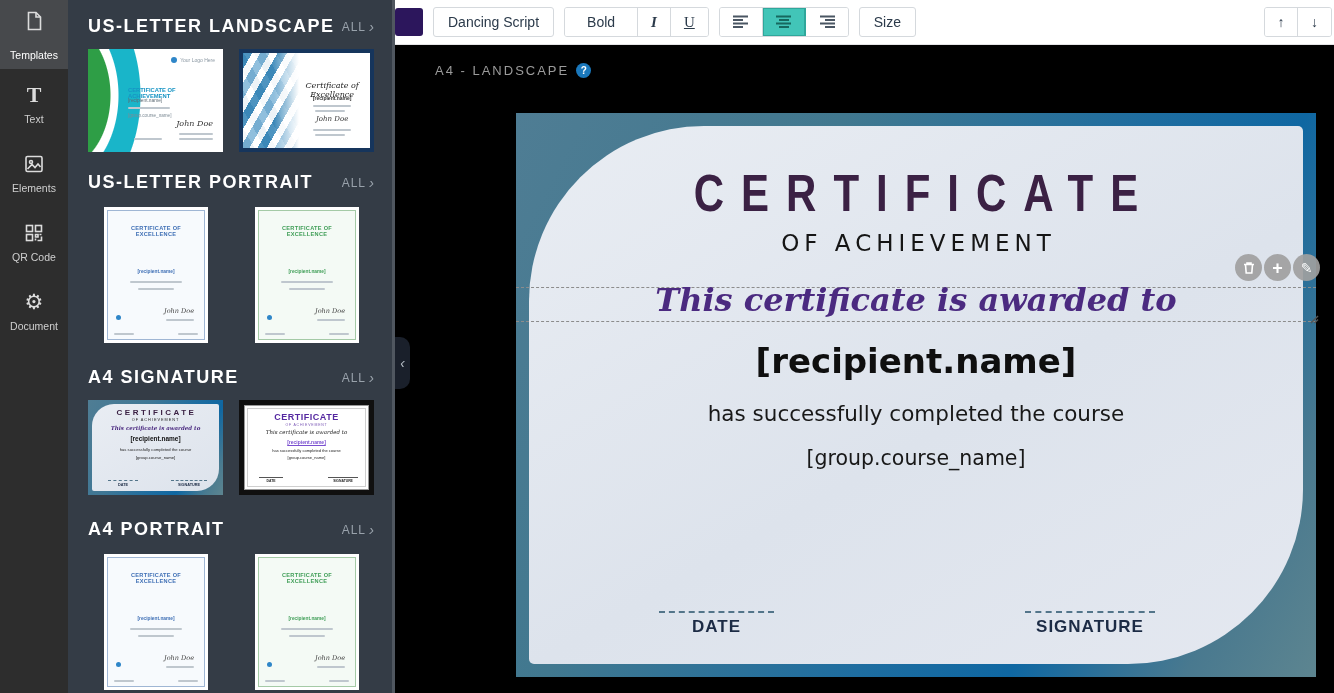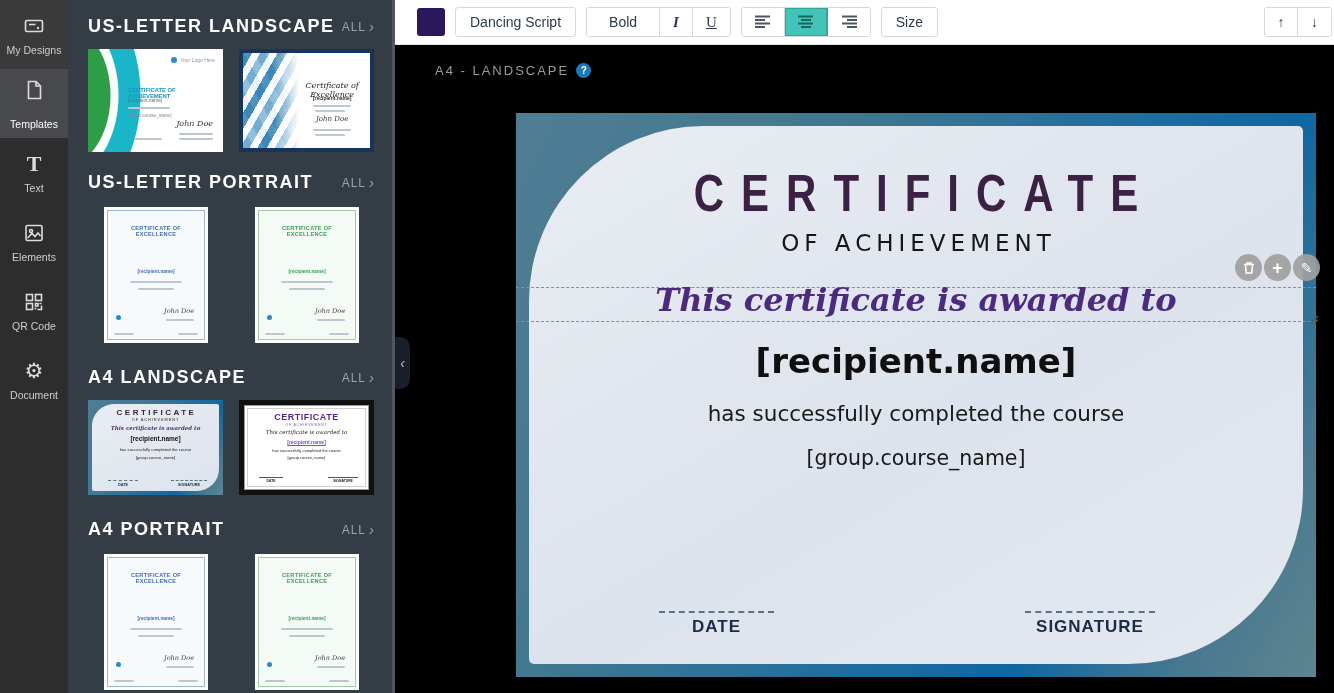--- a/index.html
+++ b/index.html
@@ -95,21 +95,21 @@
   .t-purple .pu-date, .t-purple .pu-sig { position:absolute; bottom:6px; font-size:3.4px; font-weight:bold; color:#222; border-top:1px solid #555; padding-top:1px; text-align:center; }
   .t-purple .pu-date { left:14px; width:24px; }
   .t-purple .pu-sig { right:10px; width:30px; }
 
   
   .collapse-tab { position:absolute; left:395px; top:337px; width:15px; height:52px; background:#1a202b; border-radius:0 10px 10px 0; z-index:6; cursor:pointer; display:flex; align-items:center; justify-content:center; }
   .chev-l::before { content:"‹"; color:#b9c0c8; font-size:14px; }
 
   
   .main { position:absolute; left:395px; top:0; right:0; bottom:0; }
-  .toolbar { position:absolute; left:0; right:0; top:0; height:45px; background:#fff; border-bottom:1px solid #e4e4e6; display:flex; align-items:center; padding-left:22px; gap:10px; z-index:3; }
+  .toolbar { position:absolute; left:0; right:0; top:0; height:45px; background:#fff; border-bottom:1px solid #e4e4e6; display:flex; align-items:center; gap:10px; z-index:3; }
   .swatch { width:28px; height:28px; border-radius:3px; background:#2c165c; cursor:pointer; flex:none; }
   .tbtn { height:30px; background:#fff; border:1px solid #d5d9dd; border-radius:3px; color:#2b3a4a; font-size:14px; display:flex; align-items:center; justify-content:center; padding:0 14px; cursor:pointer; font-family:"Liberation Sans",sans-serif; }
   .tgroup { height:30px; display:flex; border:1px solid #d5d9dd; border-radius:3px; overflow:hidden;align-items:flex-end; }
   .tgroup .gbtn { height:100%; display:flex; align-items:center; justify-content:center; padding:0 13px; border-right:1px solid #d5d9dd; background:#fff; color:#2b3a4a; font-size:14px; cursor:pointer; }
   .tgroup .gbtn:last-child { border-right:none; }
   .gbtn.active { background:#42c5b8; border-color:#2fa79b; box-shadow:inset 0 0 0 1px #2fa79b; }
   .it { font-family:"Liberation Serif",serif; font-style:italic; font-weight:bold; font-size:15px; }
   .un { font-family:"Liberation Serif",serif; font-size:15px; text-decoration:underline; }
   .align-svg line { stroke:#4a5663; stroke-width:2; }
   .gbtn.active .align-svg line { stroke:#16695f; }
@@ -147,30 +147,20 @@
   .c-date, .c-sigl { position:absolute; top:498px; border-top:2px dashed #53758a; padding-top:4px; text-align:center; font-size:17px; font-weight:bold; letter-spacing:1px; color:#1c2b45; cursor:pointer; }
   .c-date { left:143px; width:115px; }
   .c-sigl { left:509px; width:130px; }
 </style>
 </head>
 <body>
 
 <div class="app">
 
   <aside class="sidebar">
-    <div class="side-item first">
-      <span class="side-ic">
-        <svg width="24" height="24" viewBox="0 0 24 24">
-            <rect x="3.5" y="6.5" width="17" height="11" rx="1.5"></rect>
-            <line x1="7" y1="10.5" x2="13.5" y2="10.5"></line>
-            <circle cx="16" cy="14" r="1.2" fill="#dcdcdc" stroke="none"></circle>
-          </svg>
-      </span>
-      <span class="lbl">My Designs</span>
-    </div>
     <div class="side-item active">
       <span class="side-ic">
         <svg width="24" height="24" viewBox="0 0 24 24">
             <path d="M6.5 3.5 h7.5 l4.5 4.5 v12.5 h-12 z"></path>
             <path d="M14 3.5 v4.5 h4.5"></path>
           </svg>
       </span>
       <span class="lbl">Templates</span>
     </div>
     <div class="side-item">
@@ -274,21 +264,21 @@
           <span class="tp-dot"></span>
           <div class="tp-sig">John Doe</div>
           <span class="bar" style="top:108px;right:10px;width:28px;height:1.5px"></span>
           <span class="bar" style="top:122px;left:6px;width:20px;height:1.5px"></span>
           <span class="bar" style="top:122px;right:6px;width:20px;height:1.5px"></span>
         </div>
       </div>
     </div>
 
     <div class="psec-head mt24">
-      <span class="psec-title">A4 LANDSCAPE</span>
+      <span class="psec-title">A4 SIGNATURE</span>
       <span class="psec-all">
           <span>ALL</span>
           <i class="chev-r"></i>
         </span>
     </div>
     <div class="thumb-row mt12">
       <div class="thumb t-teal">
         <div class="inner"></div>
         <div class="mt-title">CERTIFICATE</div>
         <div class="mt-sub">OF ACHIEVEMENT</div>

